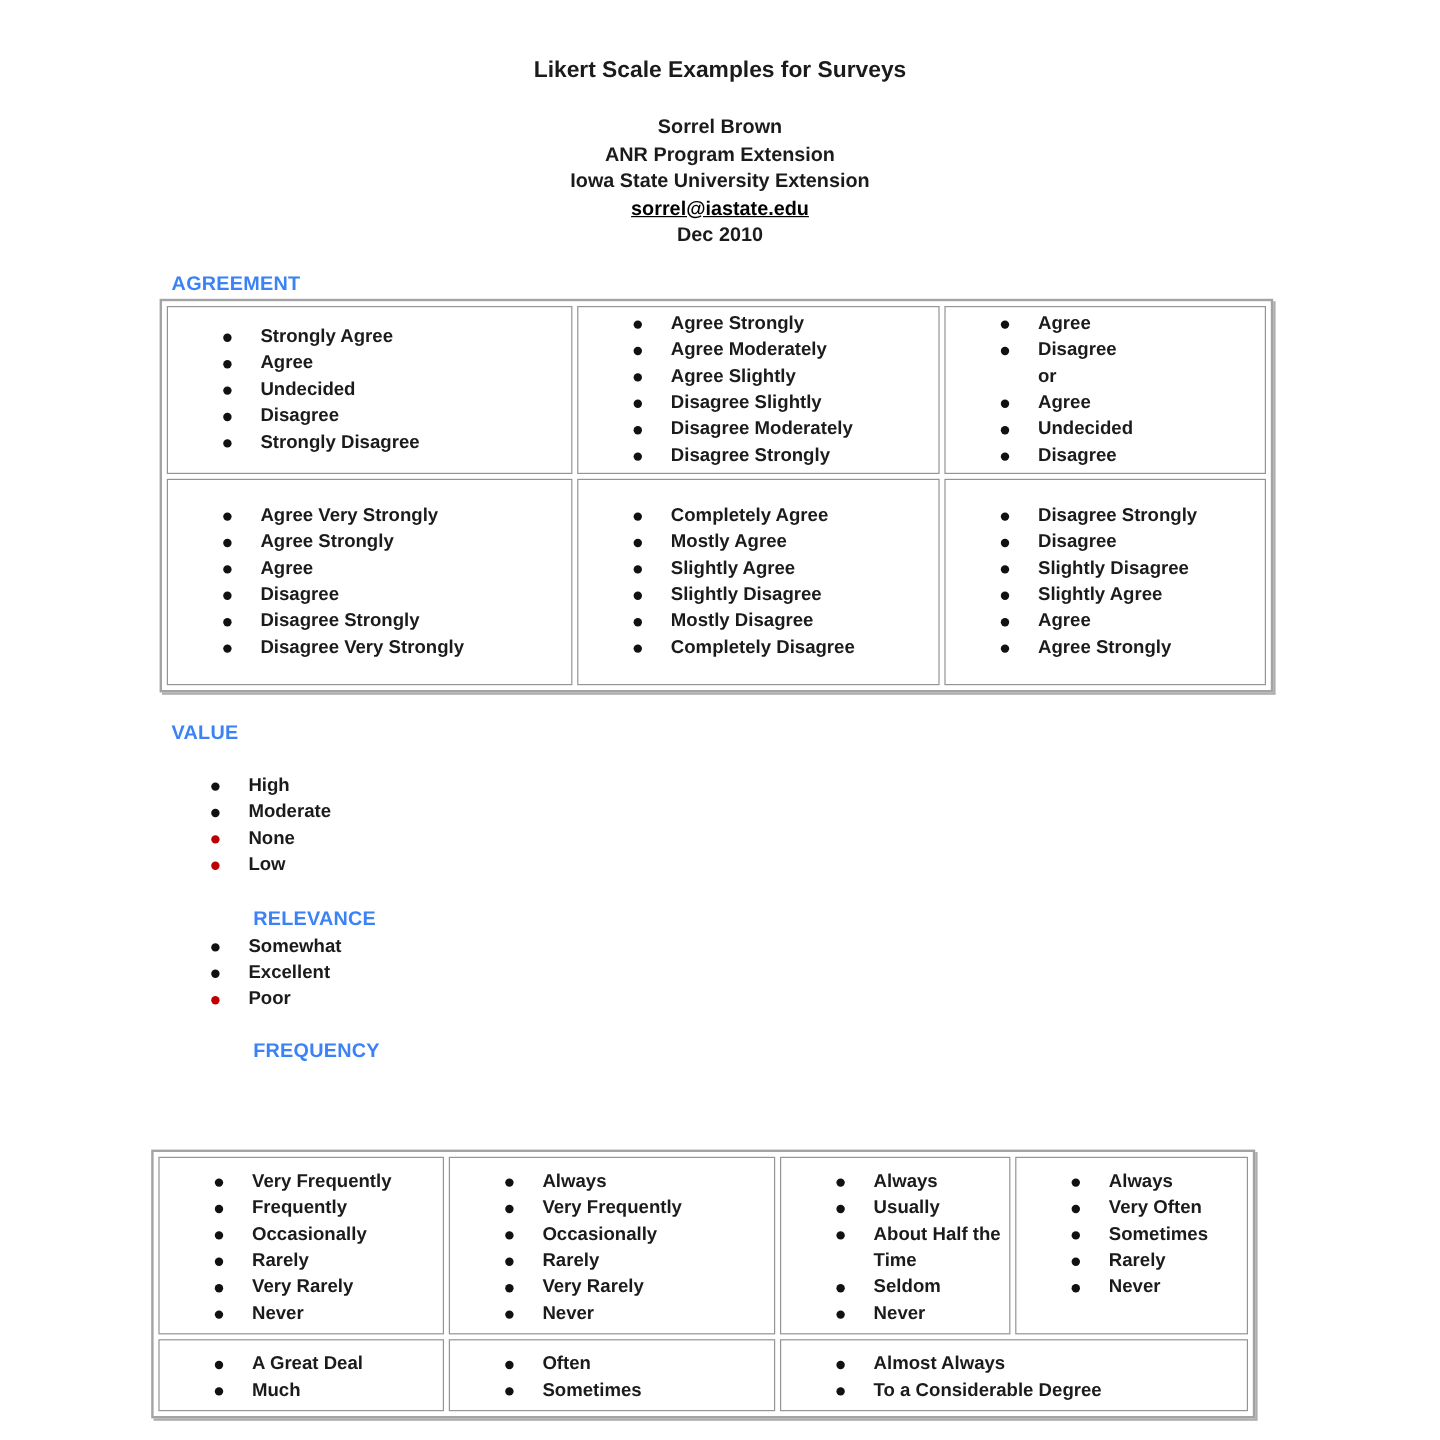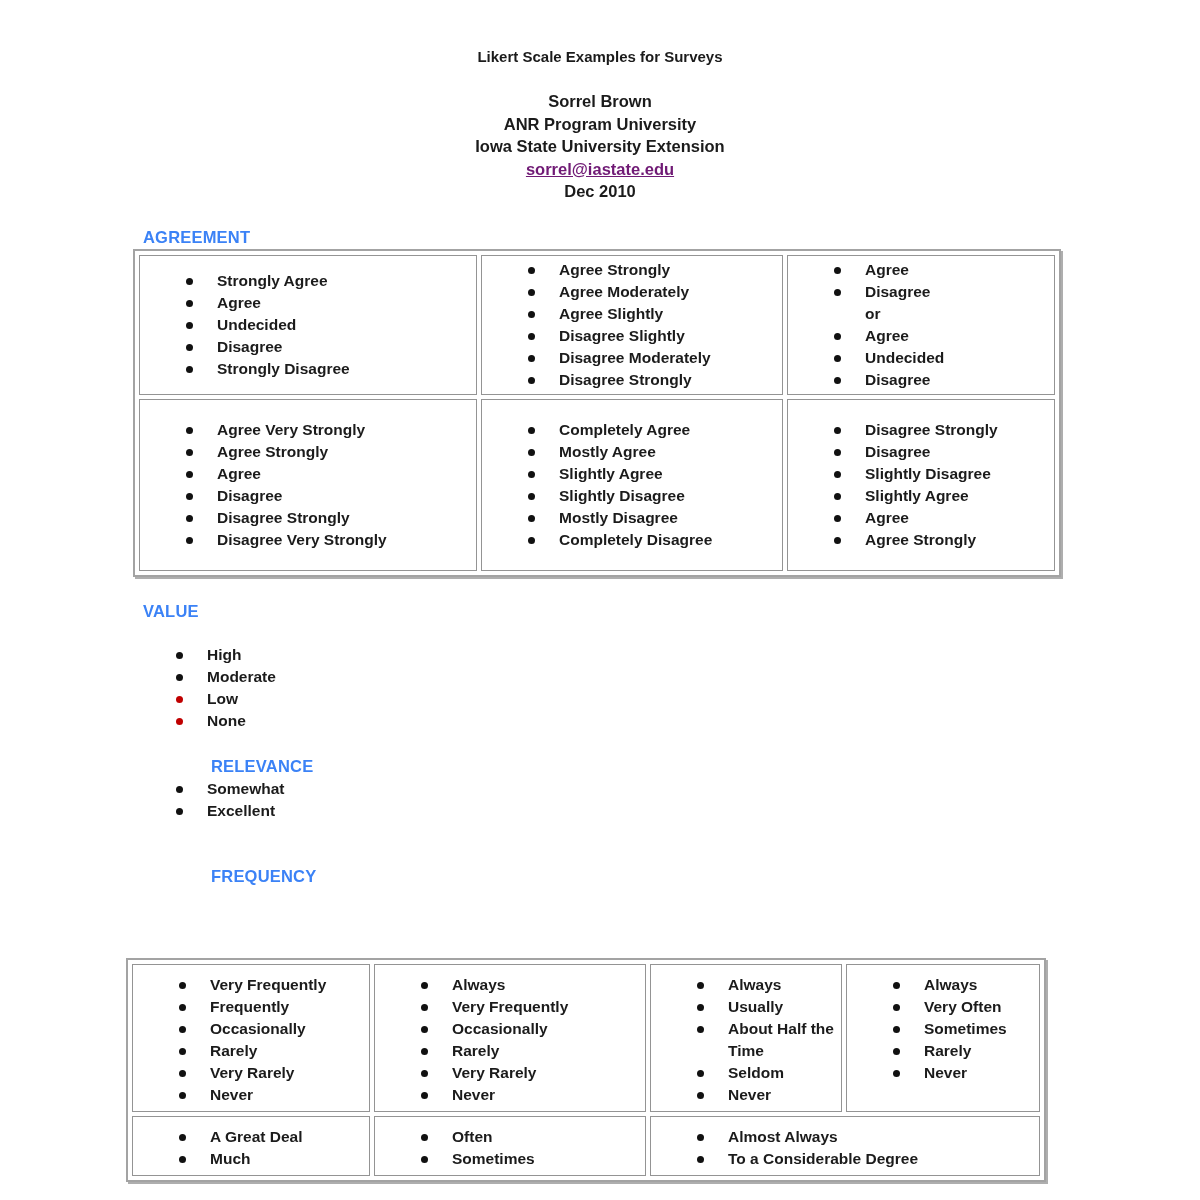--- a/index.html
+++ b/index.html
@@ -2,23 +2,23 @@
 <html><head>
 <meta charset="utf-8">
 <style>
   html,body{margin:0;padding:0;background:#ffffff;}
   .page{
     position:relative;width:1200px;height:1200px;background:#ffffff;overflow:hidden;
     font-family:"Liberation Sans",sans-serif;font-weight:700;color:#1b1b1b;
   }
   
   .hdr{position:absolute;top:48px;left:0;width:1200px;text-align:center;}
-  .title{font-size:15px;margin:0 0 25px 0;}
+  .title{font-size:19px;margin:0 0 25px 0;}
   .hline{font-size:16.5px;line-height:22.5px;}
-  .email a{color:#701a75;text-decoration:underline;cursor:pointer;}
+  .email a{color:#000000;text-decoration:underline;cursor:pointer;}
   
   .sect{position:absolute;color:#3b82f6;font-size:16.5px;letter-spacing:0.2px;}
   #h-agreement{left:143px;top:228px;}
   #h-value{left:143px;top:602px;}
   #h-relevance{left:211px;top:757px;}
   #h-frequency{left:211px;top:867px;}
   
   table{border-collapse:separate;border-spacing:4px;border:2px solid #a3a3a3;
         box-shadow:2px 2px 0 #aeaeae;background:#ffffff;}
   td{border:1px solid #949494;padding:0;background:#ffffff;}
@@ -39,21 +39,21 @@
   #l-relevance{left:130px;top:778px;width:400px;}
 </style>
 </head>
 <body>
 
 <div class="page">
 
   <div class="hdr">
     <div class="title">Likert Scale Examples for Surveys</div>
     <div class="hline">Sorrel Brown</div>
-    <div class="hline">ANR Program University</div>
+    <div class="hline">ANR Program Extension</div>
     <div class="hline">Iowa State University Extension</div>
     <div class="hline email"><a>sorrel@iastate.edu</a></div>
     <div class="hline">Dec 2010</div>
   </div>
 
   <div class="sect" id="h-agreement">AGREEMENT</div>
 
   <table id="t-agreement">
     <tbody>
         <tr>
@@ -220,37 +220,41 @@
       <div class="li">
         <span class="dot"></span>
         <span class="txt">High</span>
       </div>
       <div class="li">
         <span class="dot"></span>
         <span class="txt">Moderate</span>
       </div>
       <div class="li">
         <span class="dot red"></span>
+        <span class="txt">None</span>
+      </div>
+      <div class="li">
+        <span class="dot red"></span>
         <span class="txt">Low</span>
-      </div>
-      <div class="li">
-        <span class="dot red"></span>
-        <span class="txt">None</span>
       </div>
     </div>
 
   <div class="sect" id="h-relevance">RELEVANCE</div>
   <div class="freelist" id="l-relevance">
       <div class="li">
         <span class="dot"></span>
         <span class="txt">Somewhat</span>
       </div>
       <div class="li">
         <span class="dot"></span>
         <span class="txt">Excellent</span>
+      </div>
+      <div class="li">
+        <span class="dot red"></span>
+        <span class="txt">Poor</span>
       </div>
     </div>
 
   <div class="sect" id="h-frequency">FREQUENCY</div>
 
   <table id="t-frequency">
     <tbody>
         <tr>
       <td style="width:236px;height:130px;">
             <div class="li">

